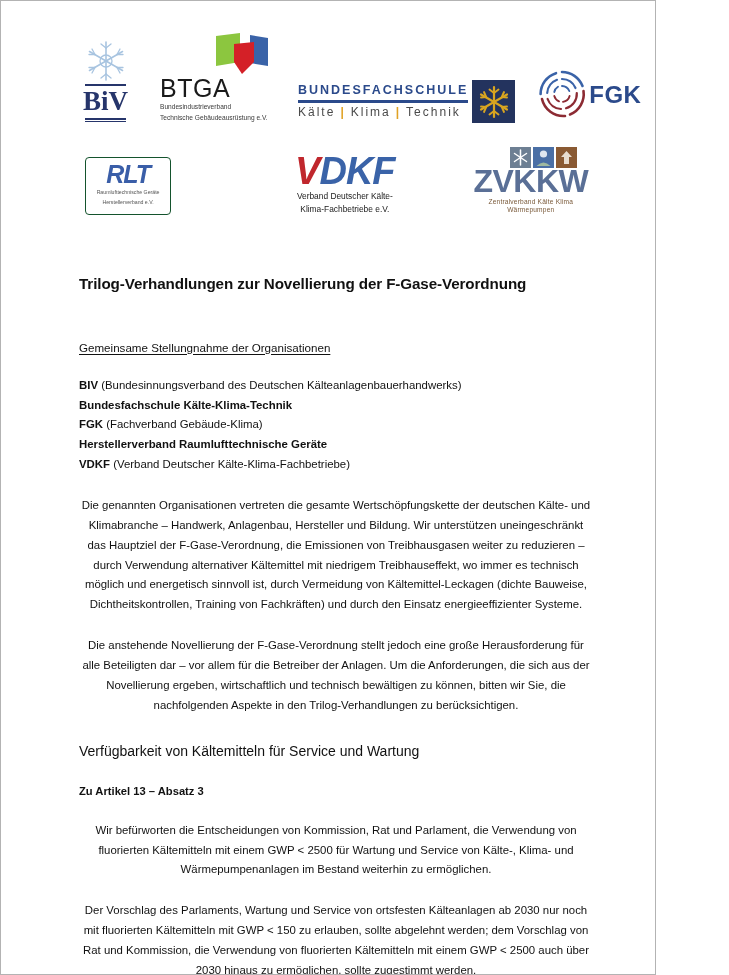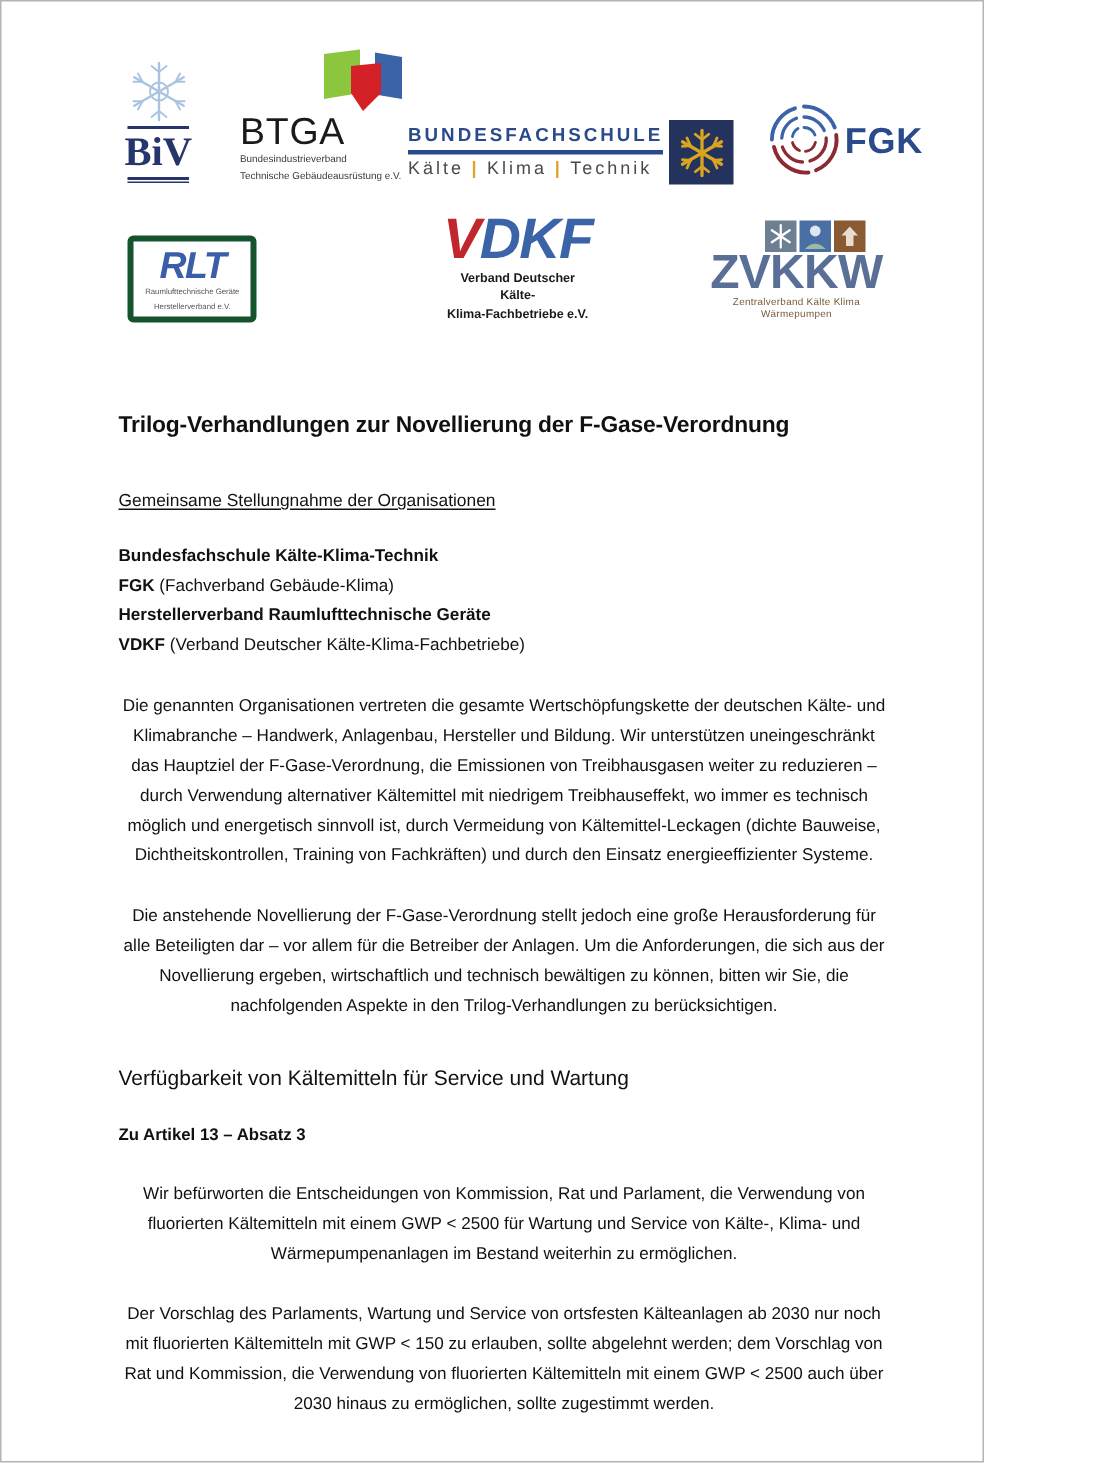--- a/index.html
+++ b/index.html
@@ -74,21 +74,21 @@
     line-height: 1;
   }
   .btga-sub {
     font-size: 6.6px;
     color: #3a3a3a;
     line-height: 1.33;
     margin-top: 2px;
   }
 
   
-  .logo-bfs { display: flex; align-items: center; gap: 4px; }
+  .logo-bfs { margin-left: 26px; display: flex; align-items: center; gap: 4px; }
   .bfs-text { }
   .bfs-top {
     font-size: 12.5px;
     font-weight: bold;
     color: #2b4a8b;
     letter-spacing: 2.0px;
     line-height: 1.15;
   }
   .bfs-bar { height: 3px; background: #2b4a8b; margin: 2px 0 3px; }
   .bfs-bottom {
@@ -115,21 +115,21 @@
     color: #2b4a8b;
     letter-spacing: 0.5px;
     line-height: 1;
     padding-bottom: 2px;
   }
 
   
   .logo-rlt {
     width: 92px;
     height: 58px;
-    border: 4px solid #14532d;
+    border: 1px solid #14532d;
     border-radius: 4px;
     margin-left: 6px;
     padding: 3px 4px 2px;
     box-sizing: border-box;
     text-align: center;
   }
   .rlt-word {
     font-family: "Liberation Sans", sans-serif;
     font-size: 25px;
     font-weight: bold;
@@ -151,21 +151,21 @@
     font-size: 38px;
     font-weight: bold;
     font-style: italic;
     letter-spacing: -1px;
     line-height: 1;
     color: #3a63a8;
   }
   .vdkf-v { color: #c0272d; }
   .vdkf-sub {
     font-size: 8.4px;
-    font-weight: bold;
+    font-weight: normal;
     color: #1a1a1a;
     line-height: 1.35;
     margin-top: 1px;
   }
 
   
   .logo-zvkkw { margin-left: 74px; text-align: center; }
   .zv-squares { display: flex; gap: 2px; justify-content: center; margin-left: 26px; }
   .zv-sq { width: 21px; height: 21px; }
   .zv-sq-1 { background: #6d7f93; }
@@ -191,21 +191,21 @@
   .doc { color: #111111; }
   h1.doc-title {
     font-size: 15.2px;
     font-weight: bold;
     margin: 62px 0 0 0;
     line-height: 1.3;
     letter-spacing: -0.1px;
   }
   .subtitle {
     font-size: 11.6px;
-    margin: 33px 0 0 0;
+    margin: 47px 0 0 0;
     text-decoration: underline;
     text-underline-offset: 2px;
   }
   .org-list { margin: 22px 0 0 0; }
   .org-item {
     font-size: 11.4px;
     line-height: 1.74;
   }
   .org-item b { font-weight: bold; }
   p.body-par {
@@ -386,20 +386,21 @@
       </div>
     </div>
 
     <div class="doc">
 
       <h1 class="doc-title">Trilog-Verhandlungen zur Novellierung der F-Gase-Verordnung</h1>
 
       <div class="subtitle">Gemeinsame Stellungnahme der Organisationen</div>
 
       <div class="org-list">
+        <div class="org-item"><b>BIV</b><span> (Bundesinnungsverband des Deutschen Kälteanlagenbauerhandwerks)</span></div>
         <div class="org-item"><b>Bundesfachschule Kälte-Klima-Technik</b><span></span></div>
         <div class="org-item"><b>FGK</b><span> (Fachverband Gebäude-Klima)</span></div>
         <div class="org-item"><b>Herstellerverband Raumlufttechnische Geräte</b><span></span></div>
         <div class="org-item"><b>VDKF</b><span> (Verband Deutscher Kälte-Klima-Fachbetriebe)</span></div>
       </div>
 
       <p class="body-par">Die genannten Organisationen vertreten die gesamte Wertschöpfungskette der deutschen Kälte- und Klimabranche – Handwerk, Anlagenbau, Hersteller und Bildung. Wir unterstützen uneingeschränkt das Hauptziel der F-Gase-Verordnung, die Emissionen von Treibhausgasen weiter zu reduzieren – durch Verwendung alternativer Kältemittel mit niedrigem Treibhauseffekt, wo immer es technisch möglich und energetisch sinnvoll ist, durch Vermeidung von Kältemittel-Leckagen (dichte Bauweise, Dichtheitskontrollen, Training von Fachkräften) und durch den Einsatz energieeffizienter Systeme.</p>
 
       <p class="body-par">Die anstehende Novellierung der F-Gase-Verordnung stellt jedoch eine große Herausforderung für alle Beteiligten dar – vor allem für die Betreiber der Anlagen. Um die Anforderungen, die sich aus der Novellierung ergeben, wirtschaftlich und technisch bewältigen zu können, bitten wir Sie, die nachfolgenden Aspekte in den Trilog-Verhandlungen zu berücksichtigen.</p>
 

